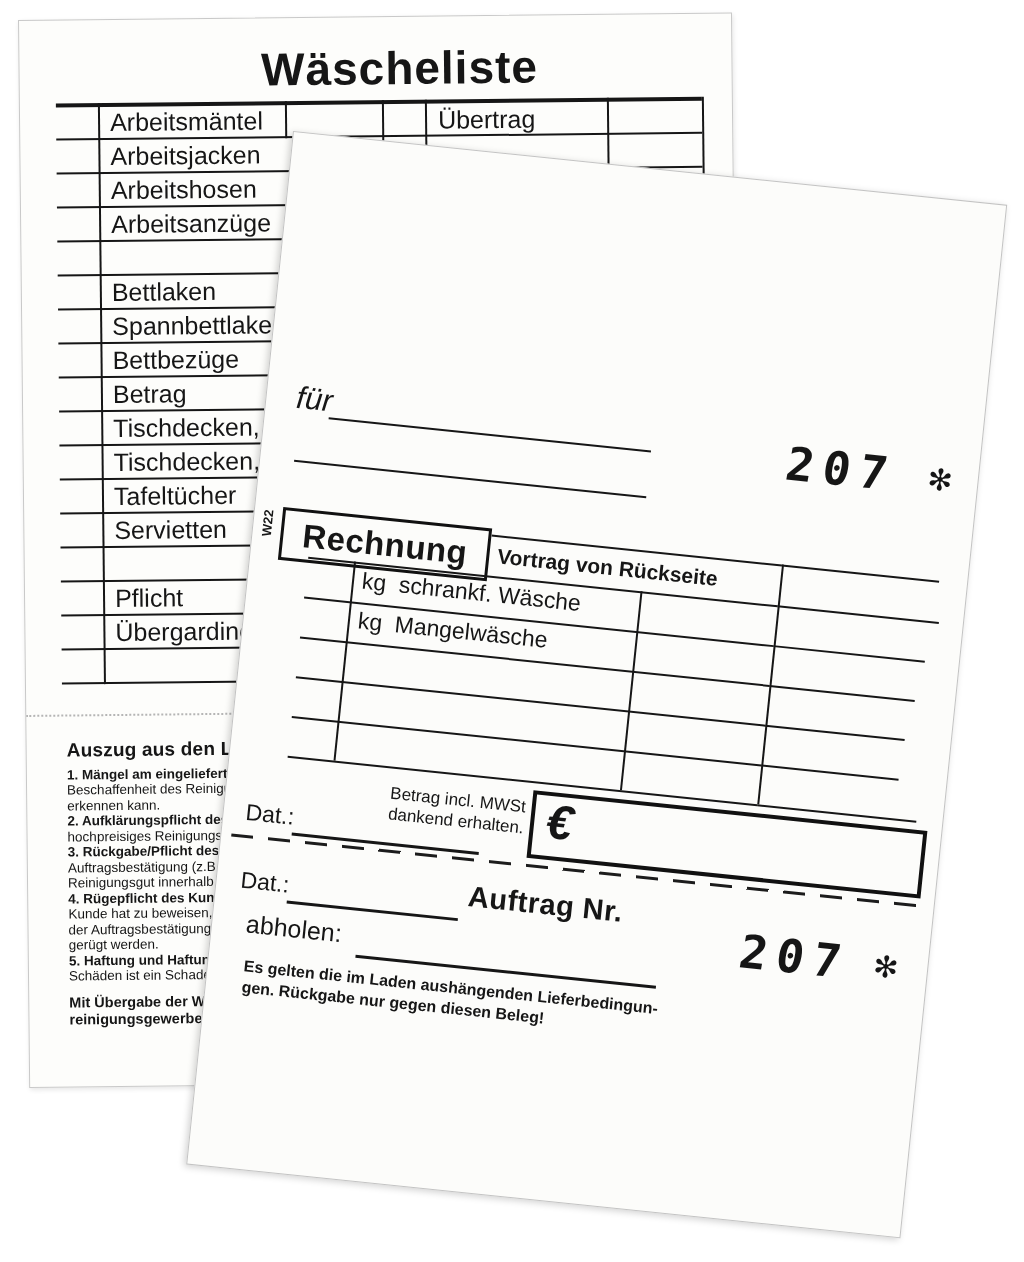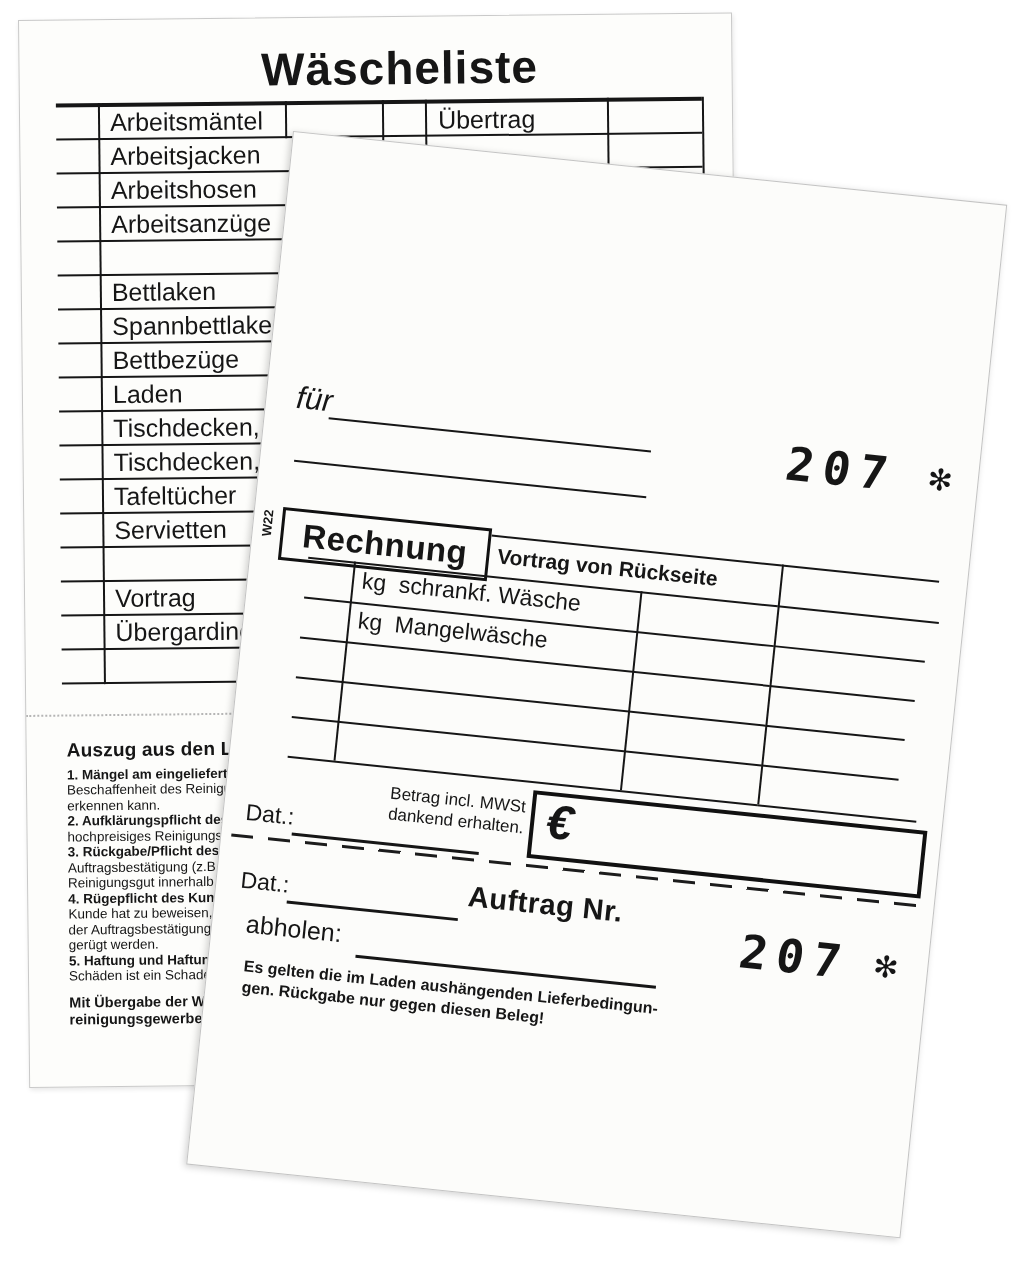--- a/index.html
+++ b/index.html
@@ -99,27 +99,27 @@
   <div class="uebertrag">Übertrag</div>
 
   <div class="item" style="top:85px">Arbeitsmäntel</div>
   <div class="item" style="top:119px">Arbeitsjacken</div>
   <div class="item" style="top:153px">Arbeitshosen</div>
   <div class="item" style="top:187px">Arbeitsanzüge</div>
   <div class="item" style="top:221px"></div>
   <div class="item" style="top:255px">Bettlaken</div>
   <div class="item" style="top:289px">Spannbettlaken</div>
   <div class="item" style="top:323px">Bettbezüge</div>
-  <div class="item" style="top:357px">Laden</div>
+  <div class="item" style="top:357px">Betrag</div>
   <div class="item" style="top:391px">Tischdecken,</div>
   <div class="item" style="top:425px">Tischdecken,</div>
   <div class="item" style="top:459px">Tafeltücher</div>
   <div class="item" style="top:493px">Servietten</div>
   <div class="item" style="top:527px"></div>
-  <div class="item" style="top:561px">Vortrag</div>
+  <div class="item" style="top:561px">Pflicht</div>
   <div class="item" style="top:595px">Übergardinen</div>
 
   <div class="dotline"></div>
 
   <div class="terms">
     <h3>Auszug aus den Lief</h3>
     <div class="lead">1.  Mängel am eingelieferte</div>
     <div>Beschaffenheit des Reinigung</div>
     <div>erkennen kann.</div>
     <div class="lead">2.  Aufklärungspflicht des</div>

